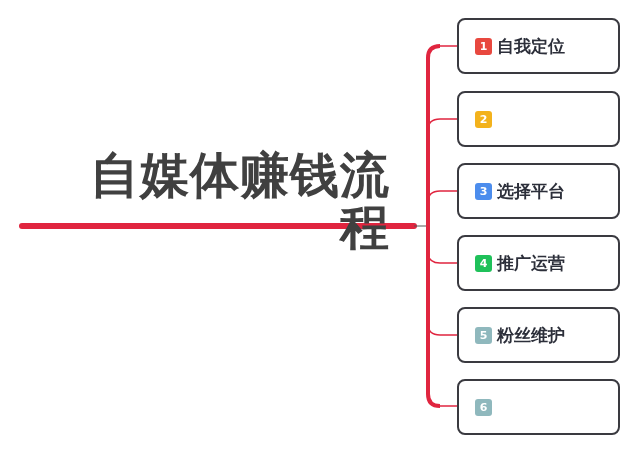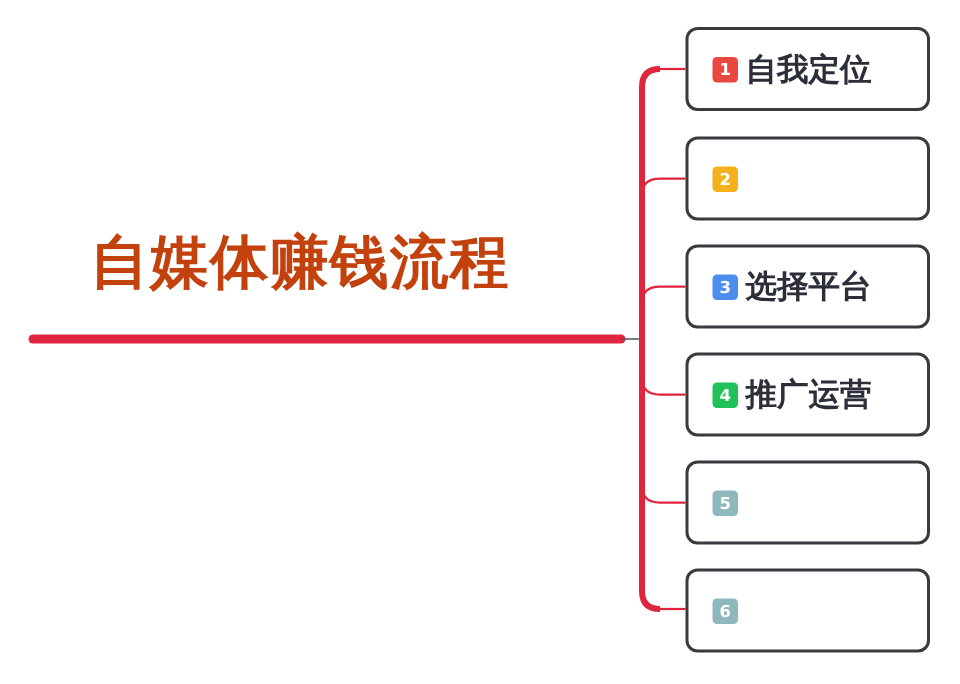--- a/index.html
+++ b/index.html
@@ -1,26 +1,26 @@
 <!DOCTYPE html>
 <html><head>
 <meta charset="utf-8">
 <style>
   html, body { margin:0; padding:0; }
   body { width:640px; height:456px; background:#ffffff; position:relative; overflow:hidden;
          font-family:"DejaVu Sans", "Liberation Sans", sans-serif; }
   #canvas { position:absolute; left:0; top:0; width:640px; height:456px; }
-  .title { position:absolute; left:60px; top:150px; width:330px; text-align:left;
-           font-size:39px; font-weight:bold; color:#c2410c; letter-spacing:1px; line-height:52px; }
+  .title { position:absolute; left:60px; top:150px; width:330px; text-align:right;
+           font-size:49px; font-weight:bold; color:#404040; letter-spacing:1px; line-height:52px; }
   .node { position:absolute; left:457px; width:163px; height:56px; box-sizing:border-box;
           border:2px solid #3a3a40; border-radius:8px; background:#fff;
           display:flex; align-items:center; padding-left:16px; }
   .badge { width:17px; height:17px; border-radius:3px; color:#fff; font-size:11px; font-weight:bold;
            display:flex; align-items:center; justify-content:center; margin-right:5px; flex:none; }
-  .label { font-size:21px; font-weight:bold; color:#2c2f3a; white-space:nowrap; }
+  .label { font-size:17px; font-weight:bold; color:#2c2f3a; white-space:nowrap; }
 </style>
 </head>
 <body>
 
 <svg id="canvas" width="640" height="456" viewBox="0 0 640 456">
   <line x1="22" y1="226" x2="414" y2="226" stroke="#e0253f" stroke-width="6" stroke-linecap="round"></line>
   <line x1="414" y1="226" x2="428" y2="226" stroke="#555" stroke-width="1"></line>
   <path d="M 440 46 Q 428 46 428 58 L 428 394 Q 428 406 440 406" fill="none" stroke="#e0253f" stroke-width="4"></path>
   <g stroke="#e0253f" stroke-width="1.5" fill="none">
     <line x1="438" y1="46" x2="457" y2="46"></line>
@@ -44,16 +44,17 @@
 <div class="node" style="top:163px;">
   <span class="badge" style="background:#4c8ded;">3</span>
   <span class="label">选择平台</span>
 </div>
 <div class="node" style="top:235px;">
   <span class="badge" style="background:#1fc15a;">4</span>
   <span class="label">推广运营</span>
 </div>
 <div class="node" style="top:307px;">
   <span class="badge" style="background:#8fb8bd;">5</span>
+  <span class="label">粉丝维护</span>
 </div>
 <div class="node" style="top:379px;">
   <span class="badge" style="background:#8fb8bd;">6</span>
 </div>
 
 </body></html>

